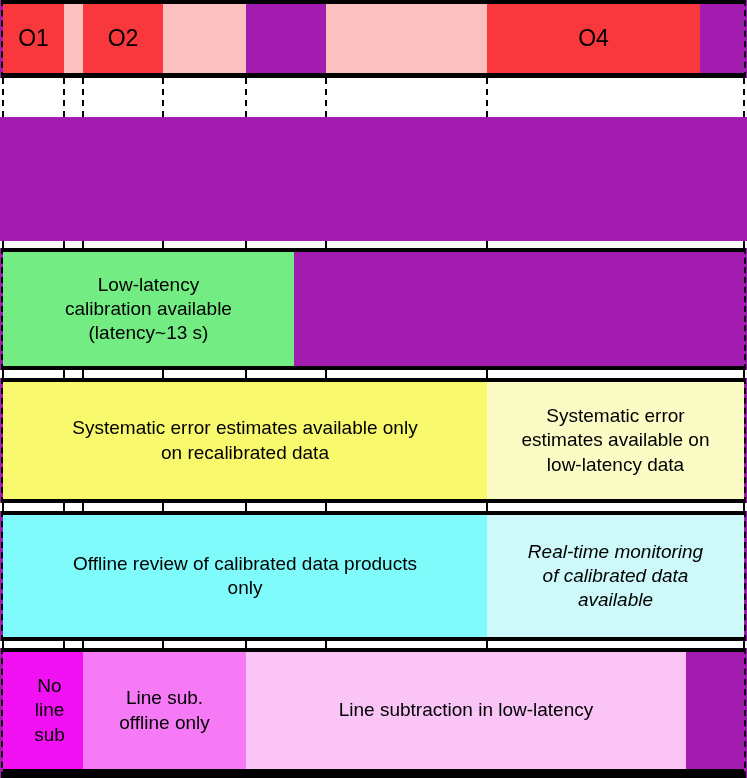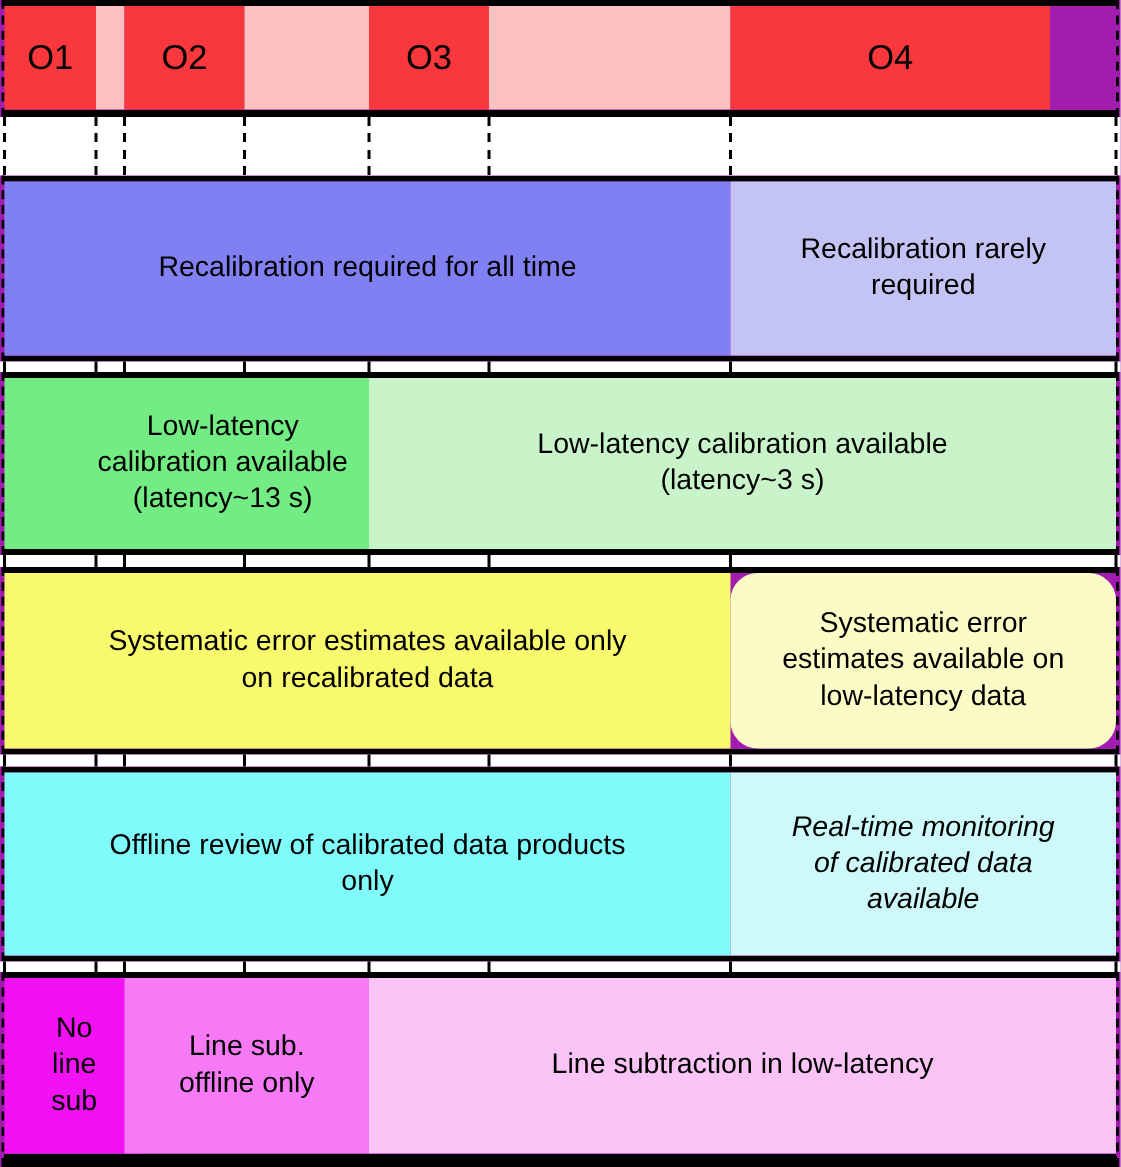--- a/index.html
+++ b/index.html
@@ -20,21 +20,21 @@
   }
   .run-label { font-size:23px; }
   
   .c-run       { background:#f8383d; }
   .c-break     { background:#fcc0c0; }
   .c-blue-s    { background:#8080f2; }
   .c-blue-l    { background:#c3c3f4; }
   .c-green-s   { background:#72ec83; }
   .c-green-l   { background:#c9f4c9; }
   .c-yellow-s  { background:#f9f96d; }
-  .c-yellow-l  { background:#fbfbc6;border-radius:18px; }
+  .c-yellow-l  { background:#fbfbc6; }
   .c-cyan-s    { background:#80fbfb; }
   .c-cyan-l    { background:#cdf9fa;font-style:italic; }
   .c-mag-1     { background:#f211f2; }
   .c-mag-2     { background:#f67af6; }
   .c-mag-3     { background:#fac4f7; }
   
   #band-runs    { top:0;   height:78px;  border-bottom-width:5px; }
   
   #gap-connector { position:absolute; top:78px; height:39px; left:0; right:0; background:#fff; }
   .dash {
@@ -60,59 +60,51 @@
 </head>
 <body>
 
 <div class="fig">
 
   <div class="band" id="band-runs">
     <div class="seg c-run" style="left:0;width:61px"><span class="run-label">O1</span></div>
     <div class="seg c-break" style="left:61px;width:19px"></div>
     <div class="seg c-run" style="left:80px;width:80px"><span class="run-label">O2</span></div>
     <div class="seg c-break" style="left:160px;width:83px"></div>
-    <div class="seg c-run" style="left:243px;width:80px"><span class="run-label">O3</span></div>
     <div class="seg c-break" style="left:323px;width:161px"></div>
     <div class="seg c-run" style="left:484px;width:213px"><span class="run-label">O4</span></div>
   </div>
 
   <div id="gap-connector">
     <i class="dash" style="left:2px"></i>
     <i class="dash" style="left:63px"></i>
     <i class="dash" style="left:82px"></i>
     <i class="dash" style="left:162px"></i>
     <i class="dash" style="left:245px"></i>
     <i class="dash" style="left:325px"></i>
     <i class="dash" style="left:486px"></i>
     <i class="dash" style="left:743px"></i>
   </div>
 
-  <div class="band" id="band-recal">
-    <div class="seg c-blue-s" style="left:0;width:484px">Recalibration required for all time</div>
-    <div class="seg c-blue-l" style="left:484px;width:257px">Recalibration rarely
-required</div>
-  </div>
 
   <div class="minigap" id="gap-2">
     <i class="tick t0"></i>
       <i class="tick t1"></i>
       <i class="tick t2"></i>
       <i class="tick t3"></i>
       <i class="tick t4"></i>
       <i class="tick t5"></i>
       <i class="tick t6"></i>
       <i class="tick t7"></i>
   </div>
 
   <div class="band" id="band-lowlat">
     <div class="seg c-green-s" style="left:0;width:291px">Low-latency
 calibration available
 (latency~13 s)</div>
-    <div class="seg c-green-l" style="left:243px;width:498px">Low-latency calibration available
-(latency~3 s)</div>
   </div>
 
   <div class="minigap" id="gap-3">
     <i class="tick t0"></i>
       <i class="tick t1"></i>
       <i class="tick t2"></i>
       <i class="tick t3"></i>
       <i class="tick t4"></i>
       <i class="tick t5"></i>
       <i class="tick t6"></i>
@@ -156,16 +148,16 @@
       <i class="tick t6"></i>
       <i class="tick t7"></i>
   </div>
 
   <div class="band" id="band-linesub">
     <div class="seg c-mag-1" style="left:0;width:93px">No
 line
 sub</div>
     <div class="seg c-mag-2" style="left:80px;width:163px">Line sub.
 offline only</div>
-    <div class="seg c-mag-3" style="left:243px;width:498px">Line subtraction in low-latency</div>
+    <div class="seg c-mag-3" style="left:243px;width:440px">Line subtraction in low-latency</div>
   </div>
 
 </div>
 
 </body></html>

